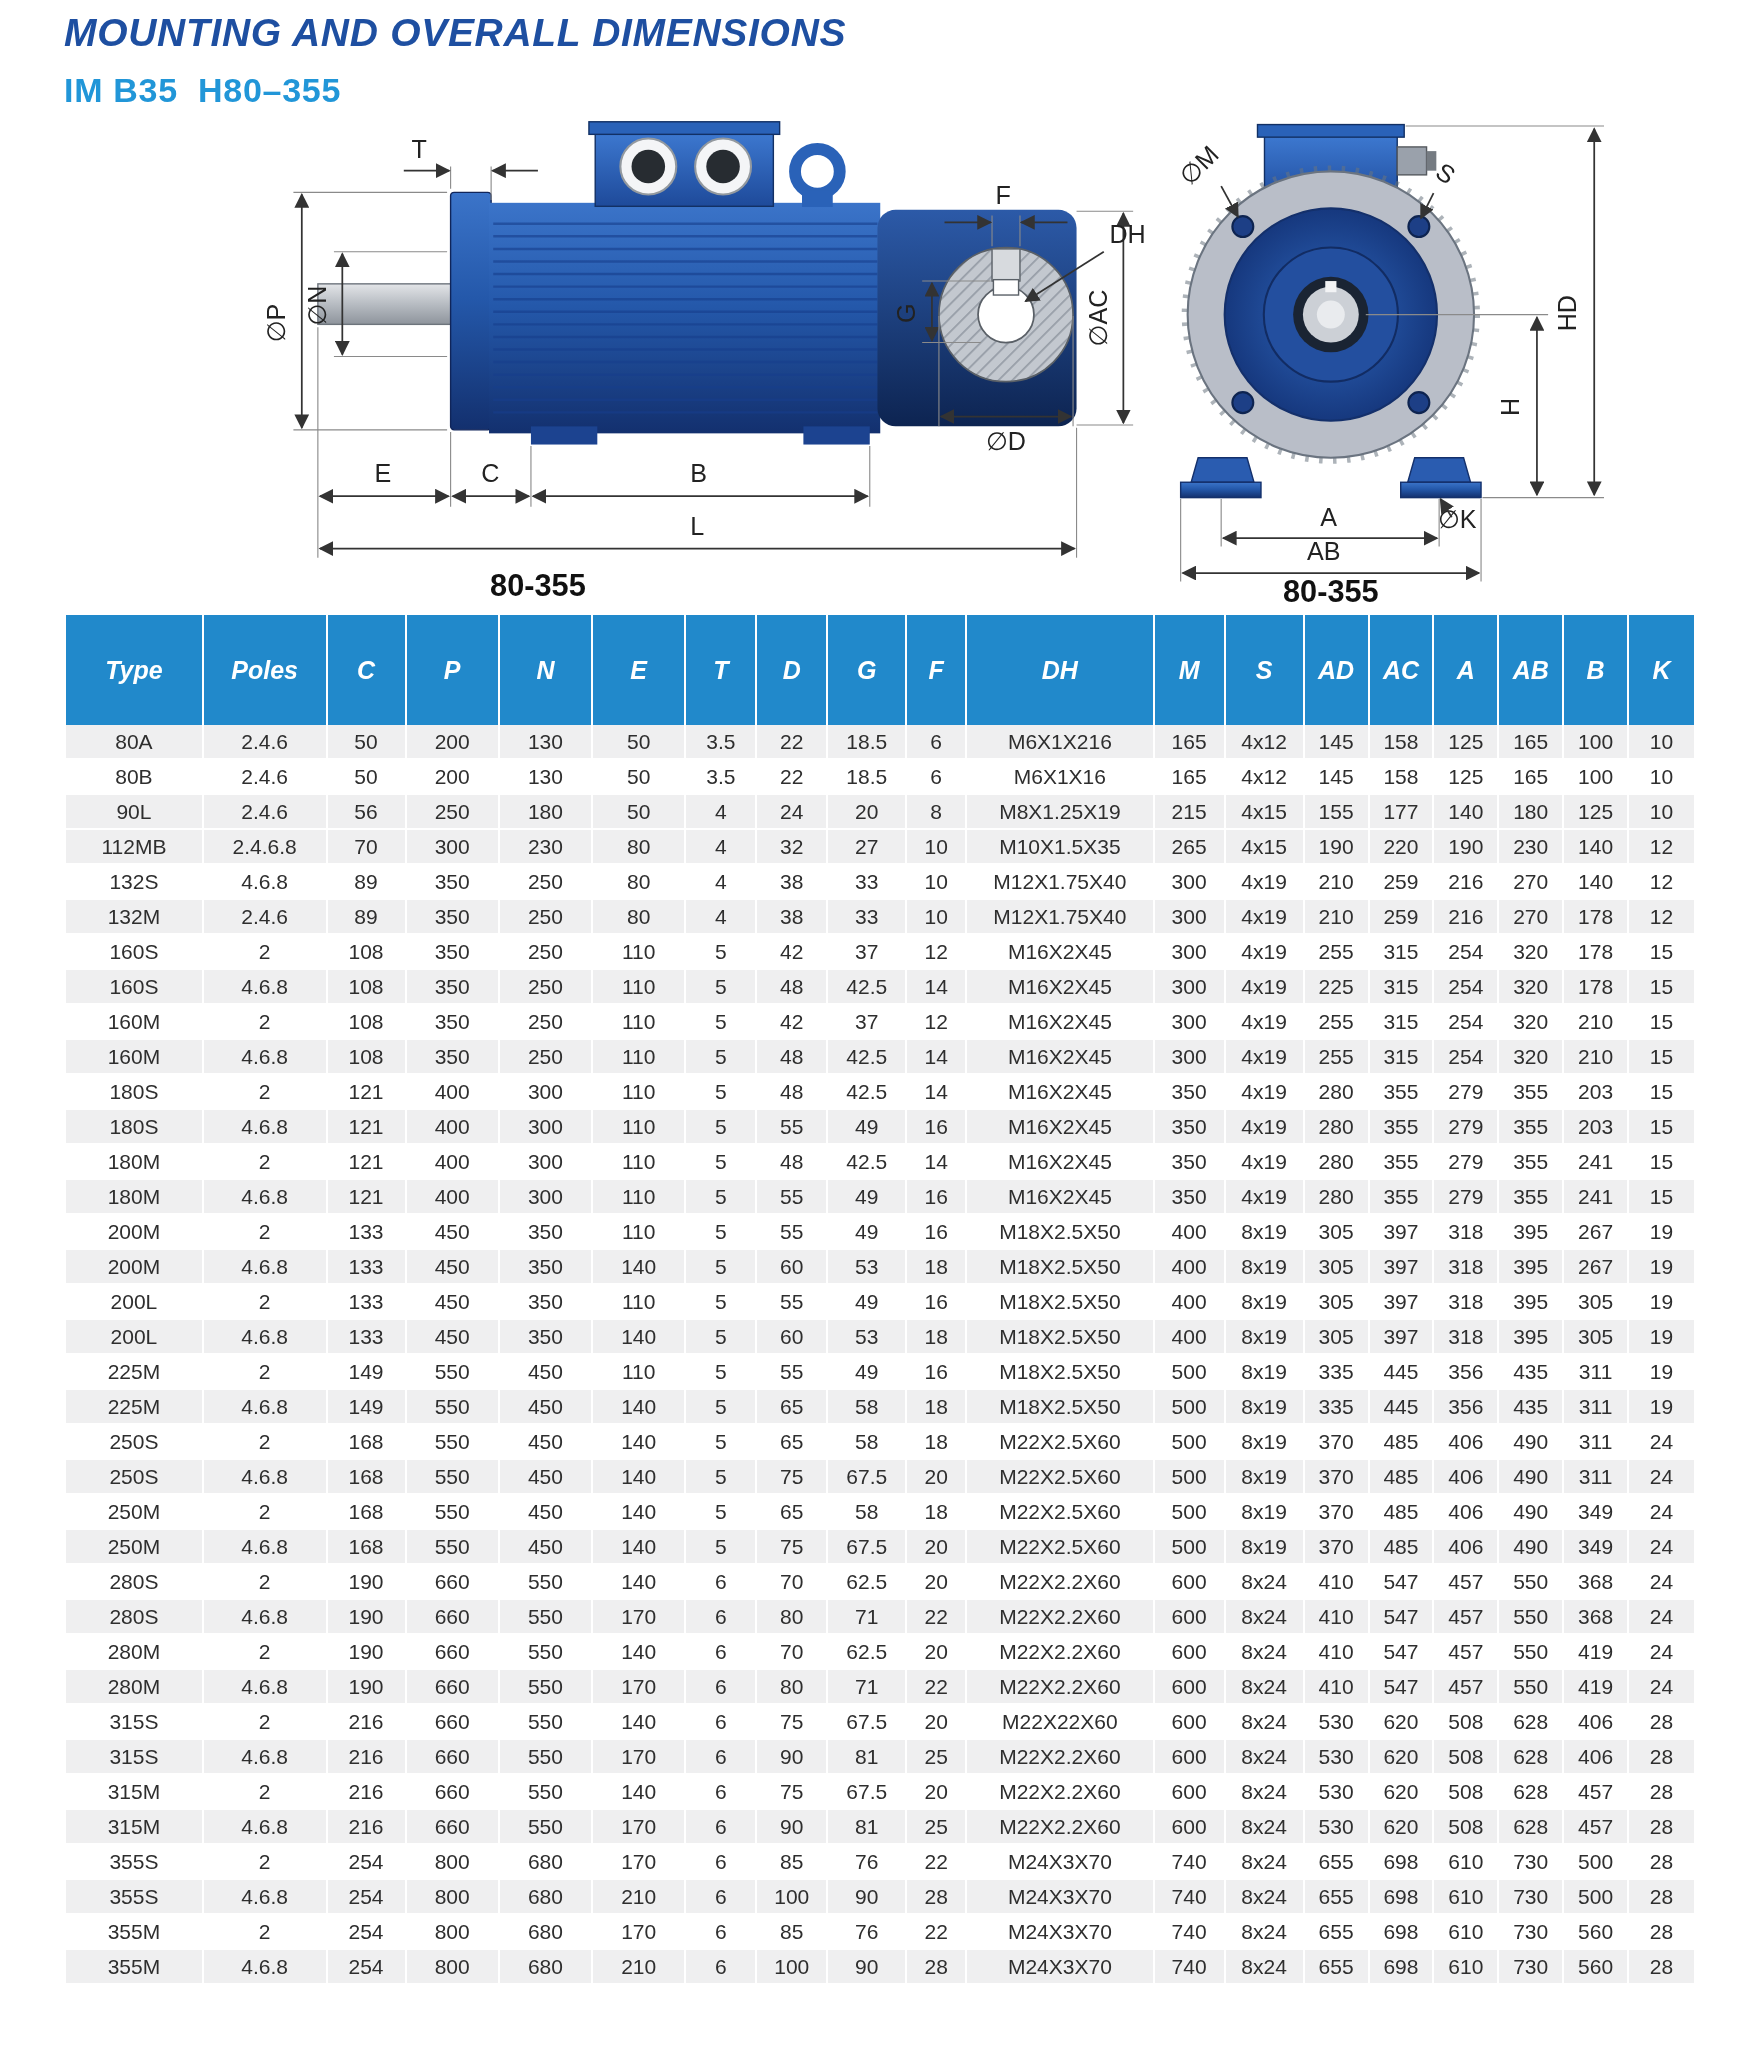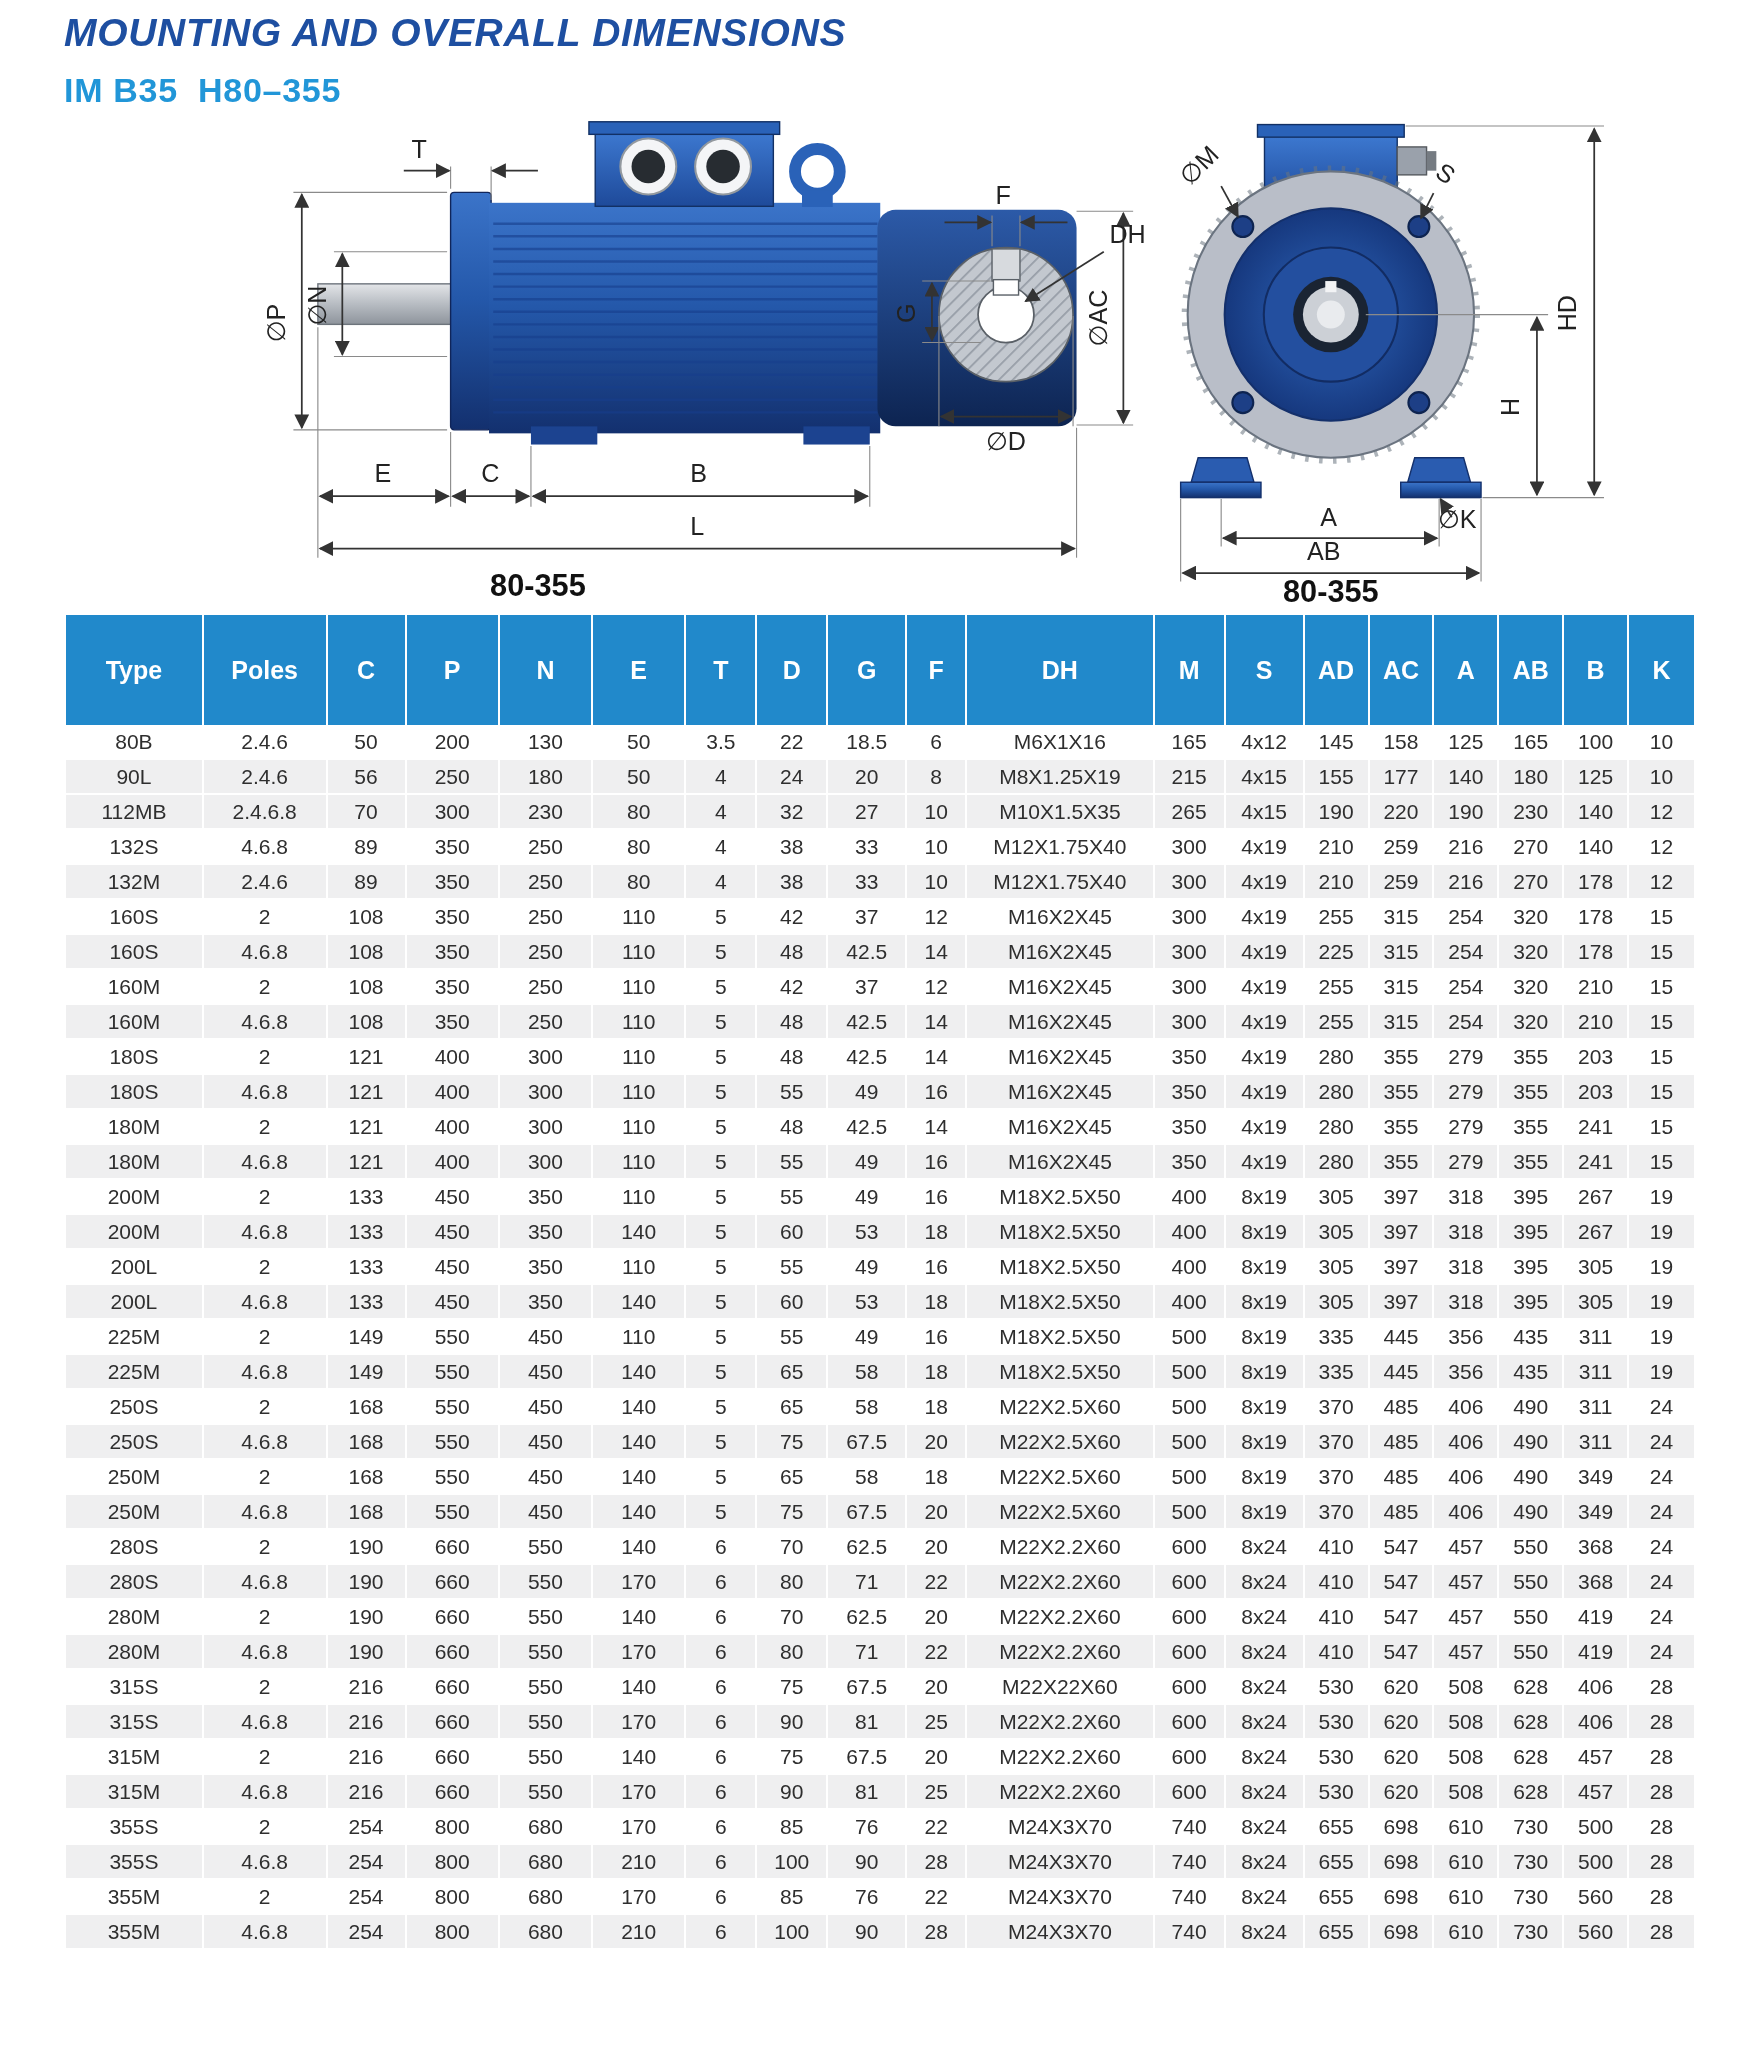--- a/index.html
+++ b/index.html
@@ -14,21 +14,21 @@
   #drawings{position:absolute;left:0;top:105px;}
   .dim{stroke:#333;stroke-width:2.5;fill:none;}
   .ext{stroke:#8a8a8a;stroke-width:1.6;fill:none;}
   .dlab{font-family:"Liberation Sans",sans-serif;font-size:36px;fill:#222;}
   .cap{font-family:"Liberation Sans",sans-serif;font-size:44px;font-weight:bold;fill:#111;}
 
   .dim-table{position:absolute;left:66px;top:615px;width:1628px;
              border-collapse:separate;border-spacing:0;table-layout:fixed;}
   .dim-table th{background:#2189cb;color:#ffffff;font-weight:bold;font-size:25px;
              height:108px;vertical-align:middle;text-align:center;
-             border-right:2.8px solid #ffffff;}
+             border-right:2.8px solid #ffffff;font-style:italic;}
   .dim-table th:last-child{border-right:none;}
   .dim-table td{font-size:21px;color:#2e2e2e;text-align:center;height:31px;
              border-right:2.1px solid #ffffff;border-bottom:2.1px solid #ffffff;
              background:#ffffff;white-space:nowrap;overflow:hidden;}
   .dim-table td:last-child{border-right:none;}
   .dim-table tr.shade td{background:#efeff0;}
 </style>
 </head>
 <body>
 
@@ -268,20 +268,41 @@
         <th>S</th>
         <th>AD</th>
         <th>AC</th>
         <th>A</th>
         <th>AB</th>
         <th>B</th>
         <th>K</th>
       </tr>
   </thead>
   <tbody>
+      <tr class="shade">
+        <td>80A</td>
+        <td>2.4.6</td>
+        <td>50</td>
+        <td>200</td>
+        <td>130</td>
+        <td>50</td>
+        <td>3.5</td>
+        <td>22</td>
+        <td>18.5</td>
+        <td>6</td>
+        <td>M6X1X216</td>
+        <td>165</td>
+        <td>4x12</td>
+        <td>145</td>
+        <td>158</td>
+        <td>125</td>
+        <td>165</td>
+        <td>100</td>
+        <td>10</td>
+      </tr>
       <tr>
         <td>80B</td>
         <td>2.4.6</td>
         <td>50</td>
         <td>200</td>
         <td>130</td>
         <td>50</td>
         <td>3.5</td>
         <td>22</td>
         <td>18.5</td>

